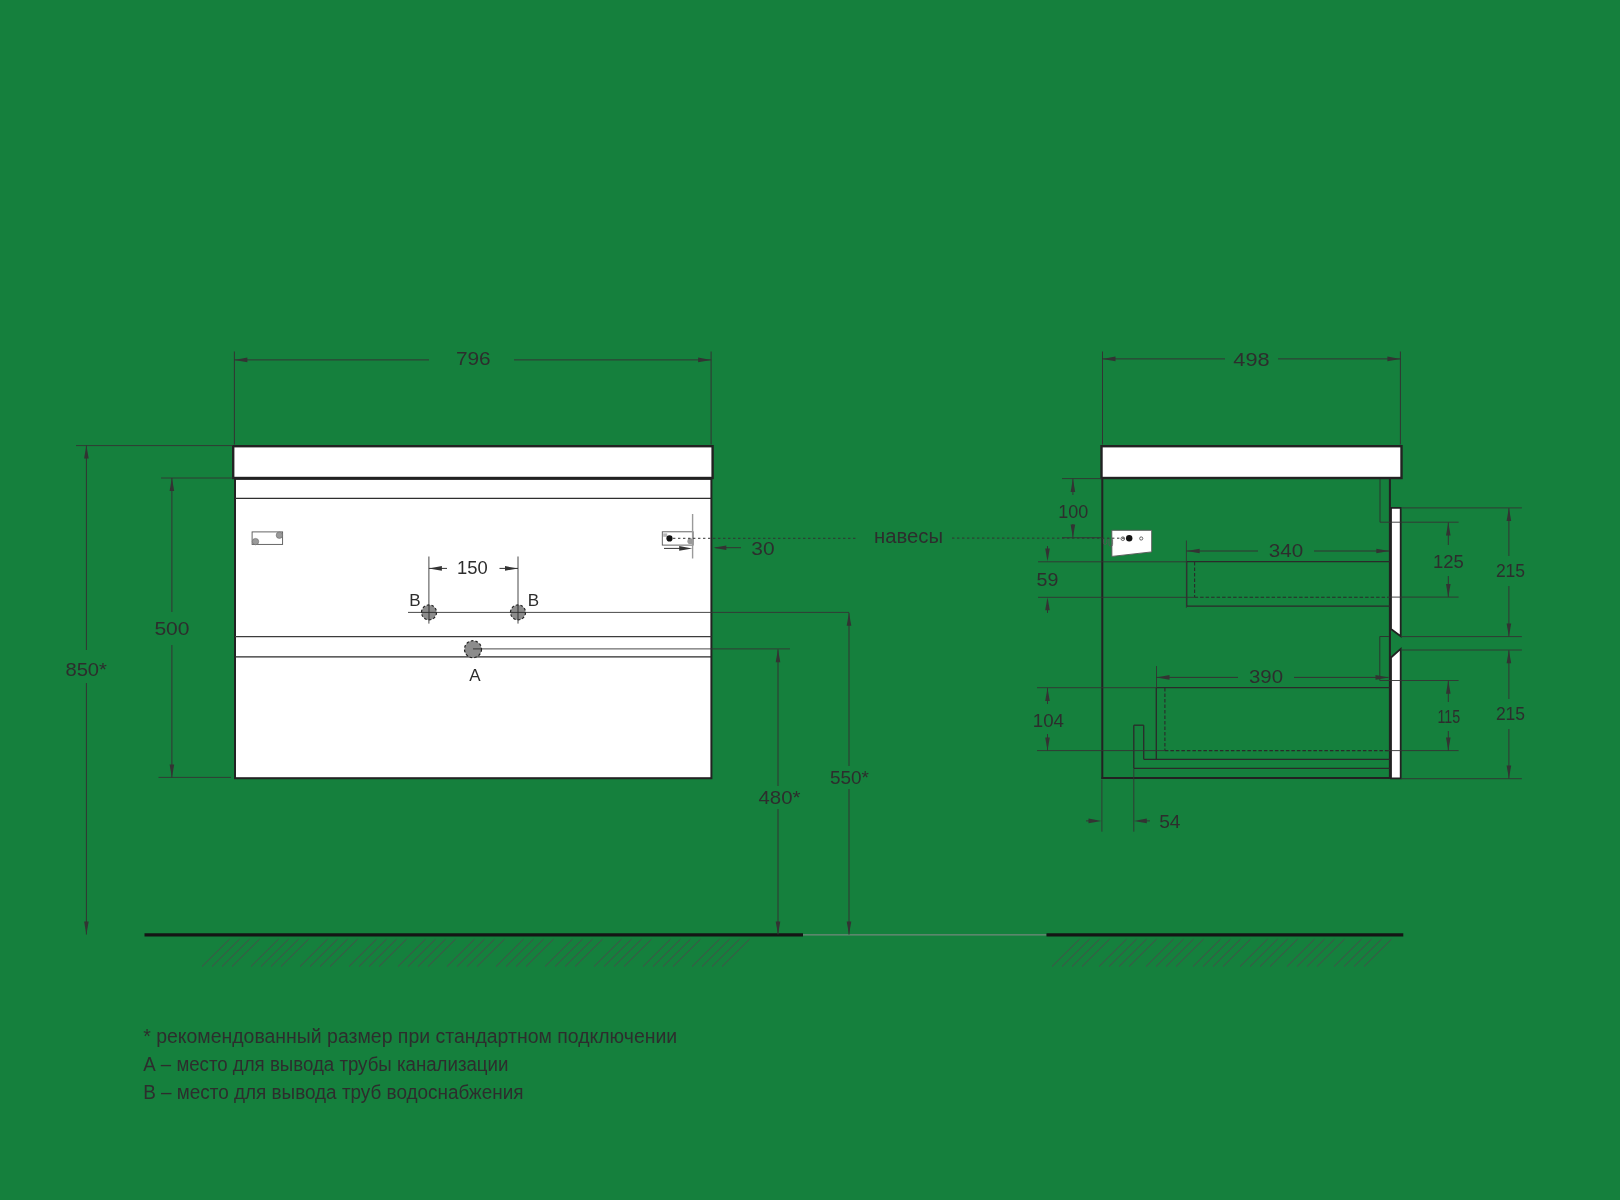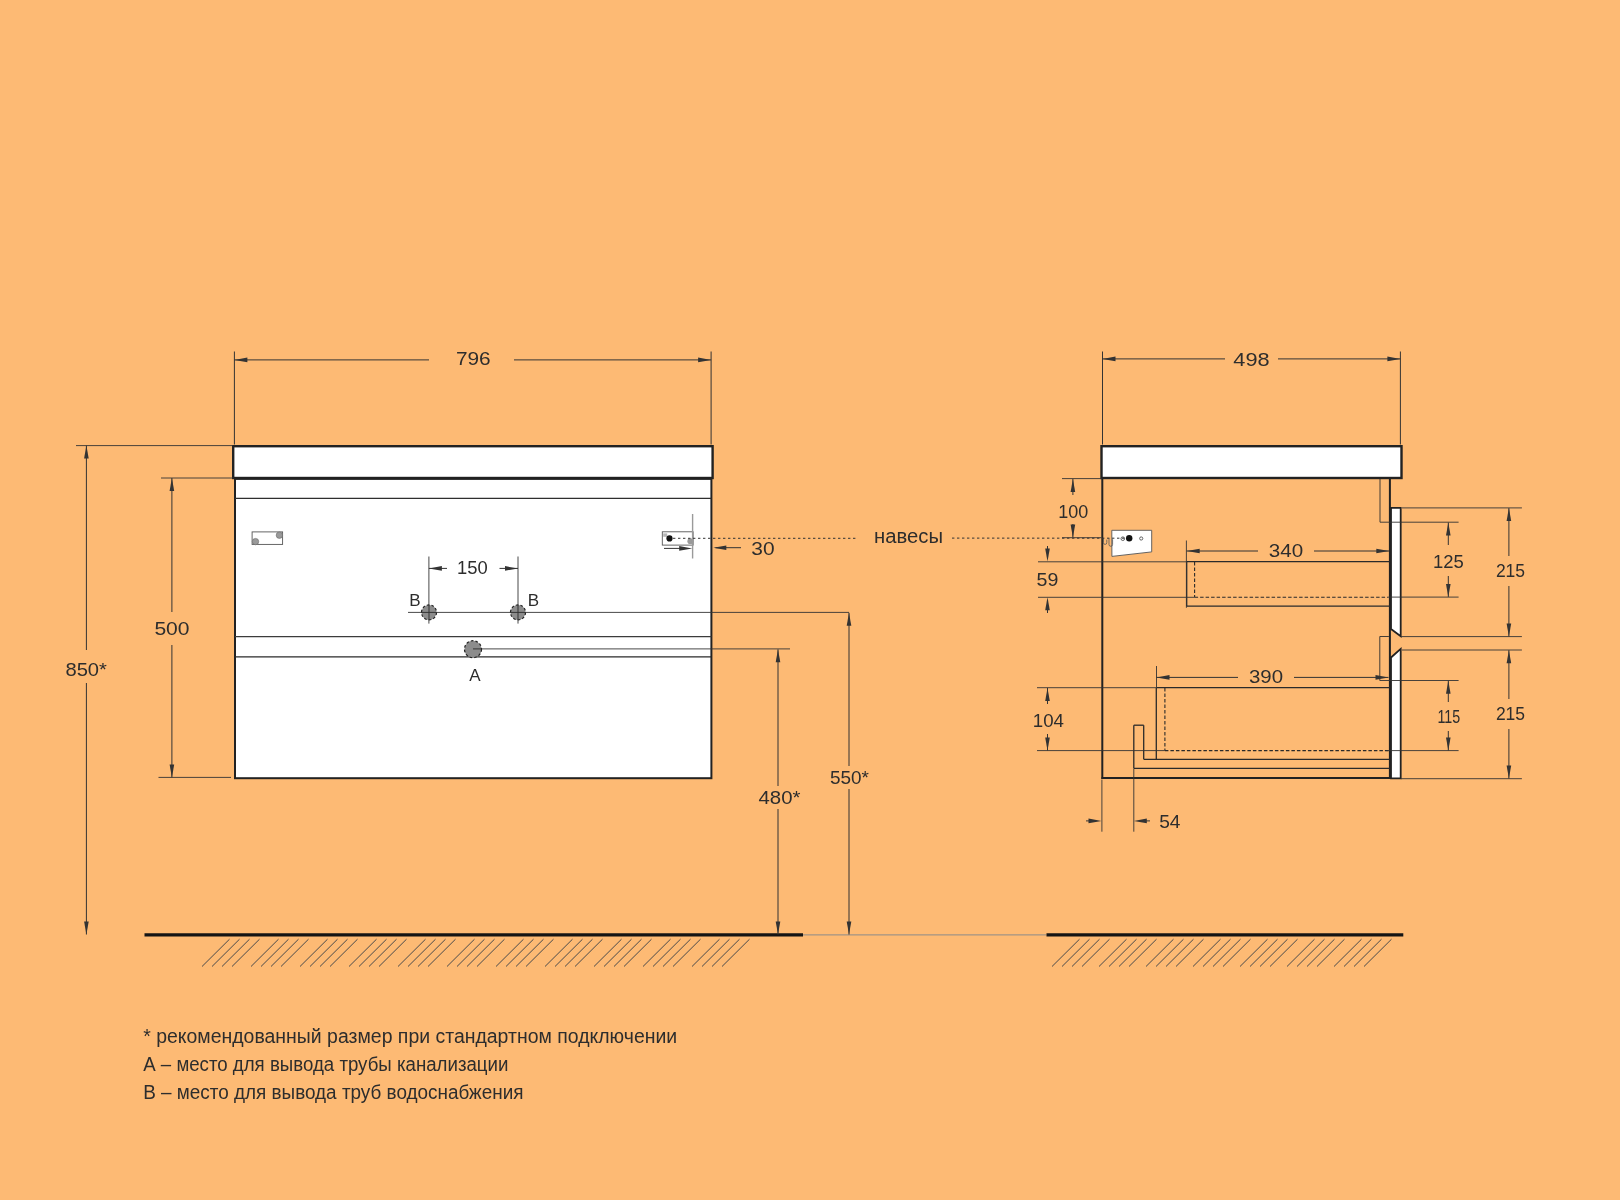--- a/index.html
+++ b/index.html
@@ -1,16 +1,16 @@
 <!DOCTYPE html>
 <html><head>
 <meta charset="utf-8">
 <style>
   html,body{margin:0;padding:0;background:#fff;}
-  .wrap{width:1620px;height:1200px;position:relative;background:#fdba74;overflow:hidden;will-change:transform;transform:translateZ(0);}
+  .wrap{width:1620px;height:1200px;position:relative;background:#15803d;overflow:hidden;will-change:transform;transform:translateZ(0);}
   svg{display:block;}
   text{font-family:"Liberation Sans",sans-serif;fill:#2d2d2d;}
   .dim{font-size:18.5px;}
   .lbl{font-size:17px;}
   .leg{font-size:19.5px;}
 </style>
 </head>
 <body>
 <div class="wrap">
 <svg width="1620" height="1200" viewBox="0 0 1620 1200">

